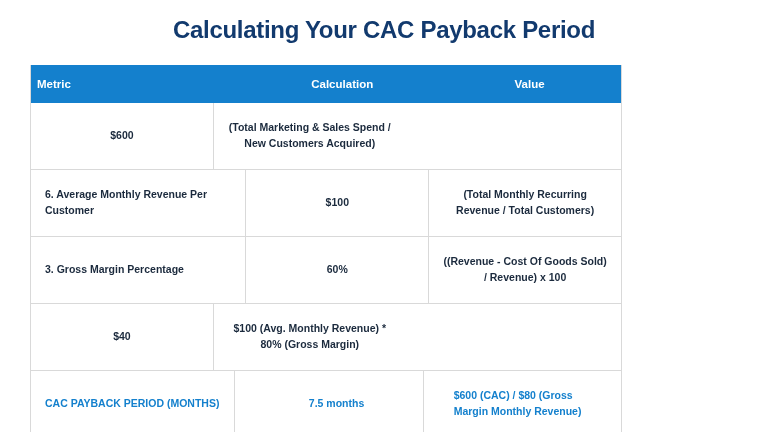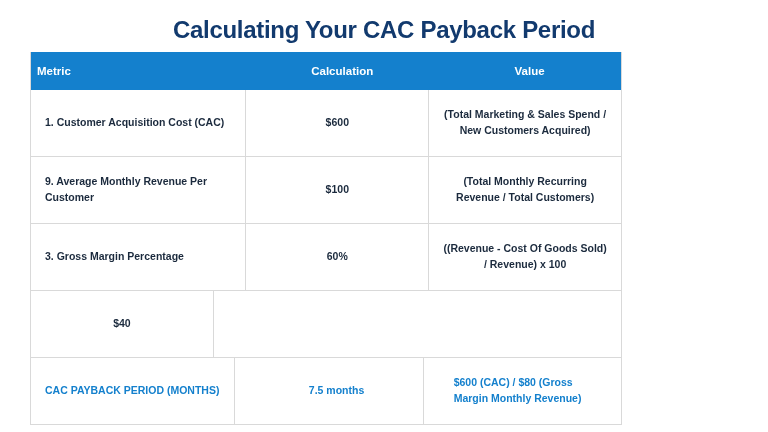--- a/index.html
+++ b/index.html
@@ -20,21 +20,21 @@
     padding: 10px 30px 0 30px;
     display: flex;
     flex-direction: column;
   }
   .title {
     text-align: center;
     color: #123a6e;
     font-size: 24px;
     font-weight: bold;
     letter-spacing: -0.3px;
-    margin: 6px 0 7px 0;
+    margin: 6px 0 20px 0;
     line-height: 1.2;
   }
   .table {
     width: 592px;
     border: 1px solid #d9d9d9;
     border-top: none;
     box-sizing: border-box;
   }
   .row {
     display: flex;
@@ -108,39 +108,39 @@
 
   <div class="table">
 
     <div class="row header-row">
       <div class="header-cell col-metric">Metric</div>
       <div class="header-cell col-calc">Calculation</div>
       <div class="header-cell col-value">Value</div>
     </div>
 
     <div class="row body-row">
-      <div class="cell col-metric">1. Customer Acquisition Cost (CAC)</div>
       <div class="cell col-value">$600</div>
       <div class="cell col-calc">(Total Marketing &amp; Sales Spend / New Customers Acquired)</div>
     </div>
 
     <div class="row body-row">
-      <div class="cell col-metric">9. Average Monthly Revenue Per Customer</div>
+      <div class="cell col-metric">6. Average Monthly Revenue Per Customer</div>
       <div class="cell col-value">$100</div>
       <div class="cell col-calc">(Total Monthly Recurring Revenue / Total Customers)</div>
     </div>
 
     <div class="row body-row">
       <div class="cell col-metric">3. Gross Margin Percentage</div>
       <div class="cell col-value">60%</div>
       <div class="cell col-calc">((Revenue - Cost Of Goods Sold) / Revenue) x 100</div>
     </div>
 
     <div class="row body-row">
       <div class="cell col-value">$40</div>
+      <div class="cell col-calc">$100 (Avg. Monthly Revenue) * 80% (Gross Margin)</div>
     </div>
 
     <div class="row body-row highlight">
       <div class="cell col-metric">CAC PAYBACK PERIOD (MONTHS)</div>
       <div class="cell col-value">7.5 months</div>
       <div class="cell col-calc">$600 (CAC) / $80 (Gross Margin Monthly Revenue)</div>
     </div>
 
   </div>
 </div>

